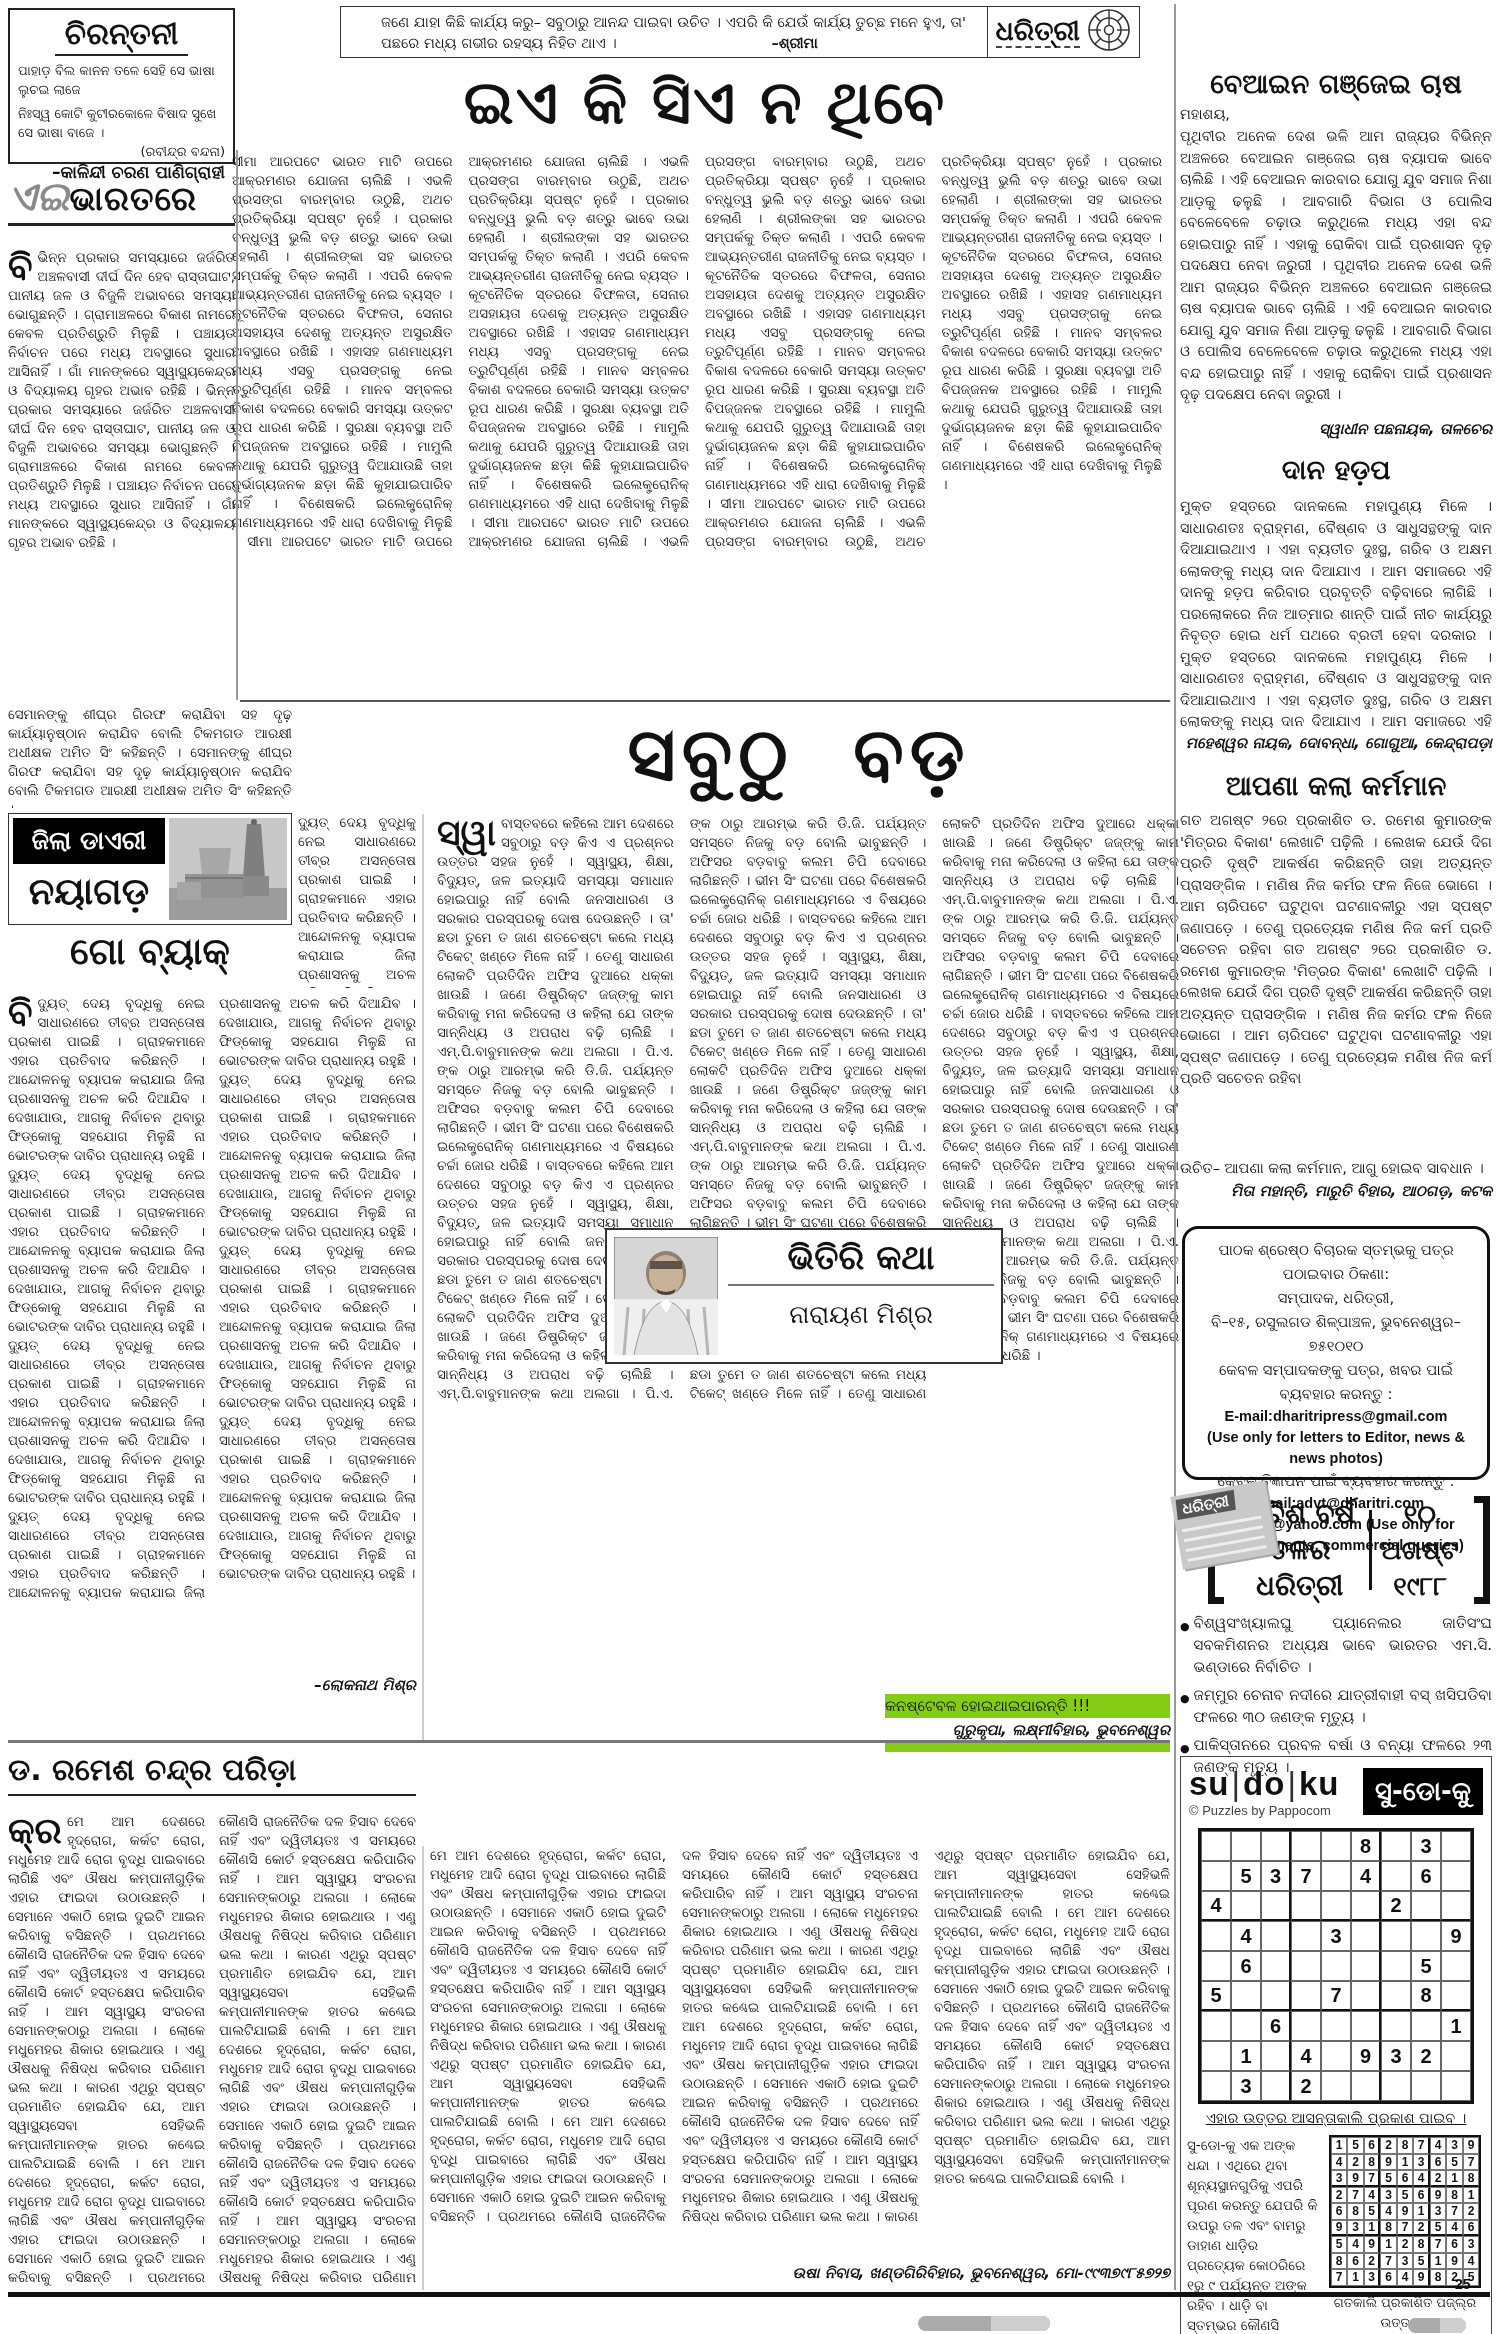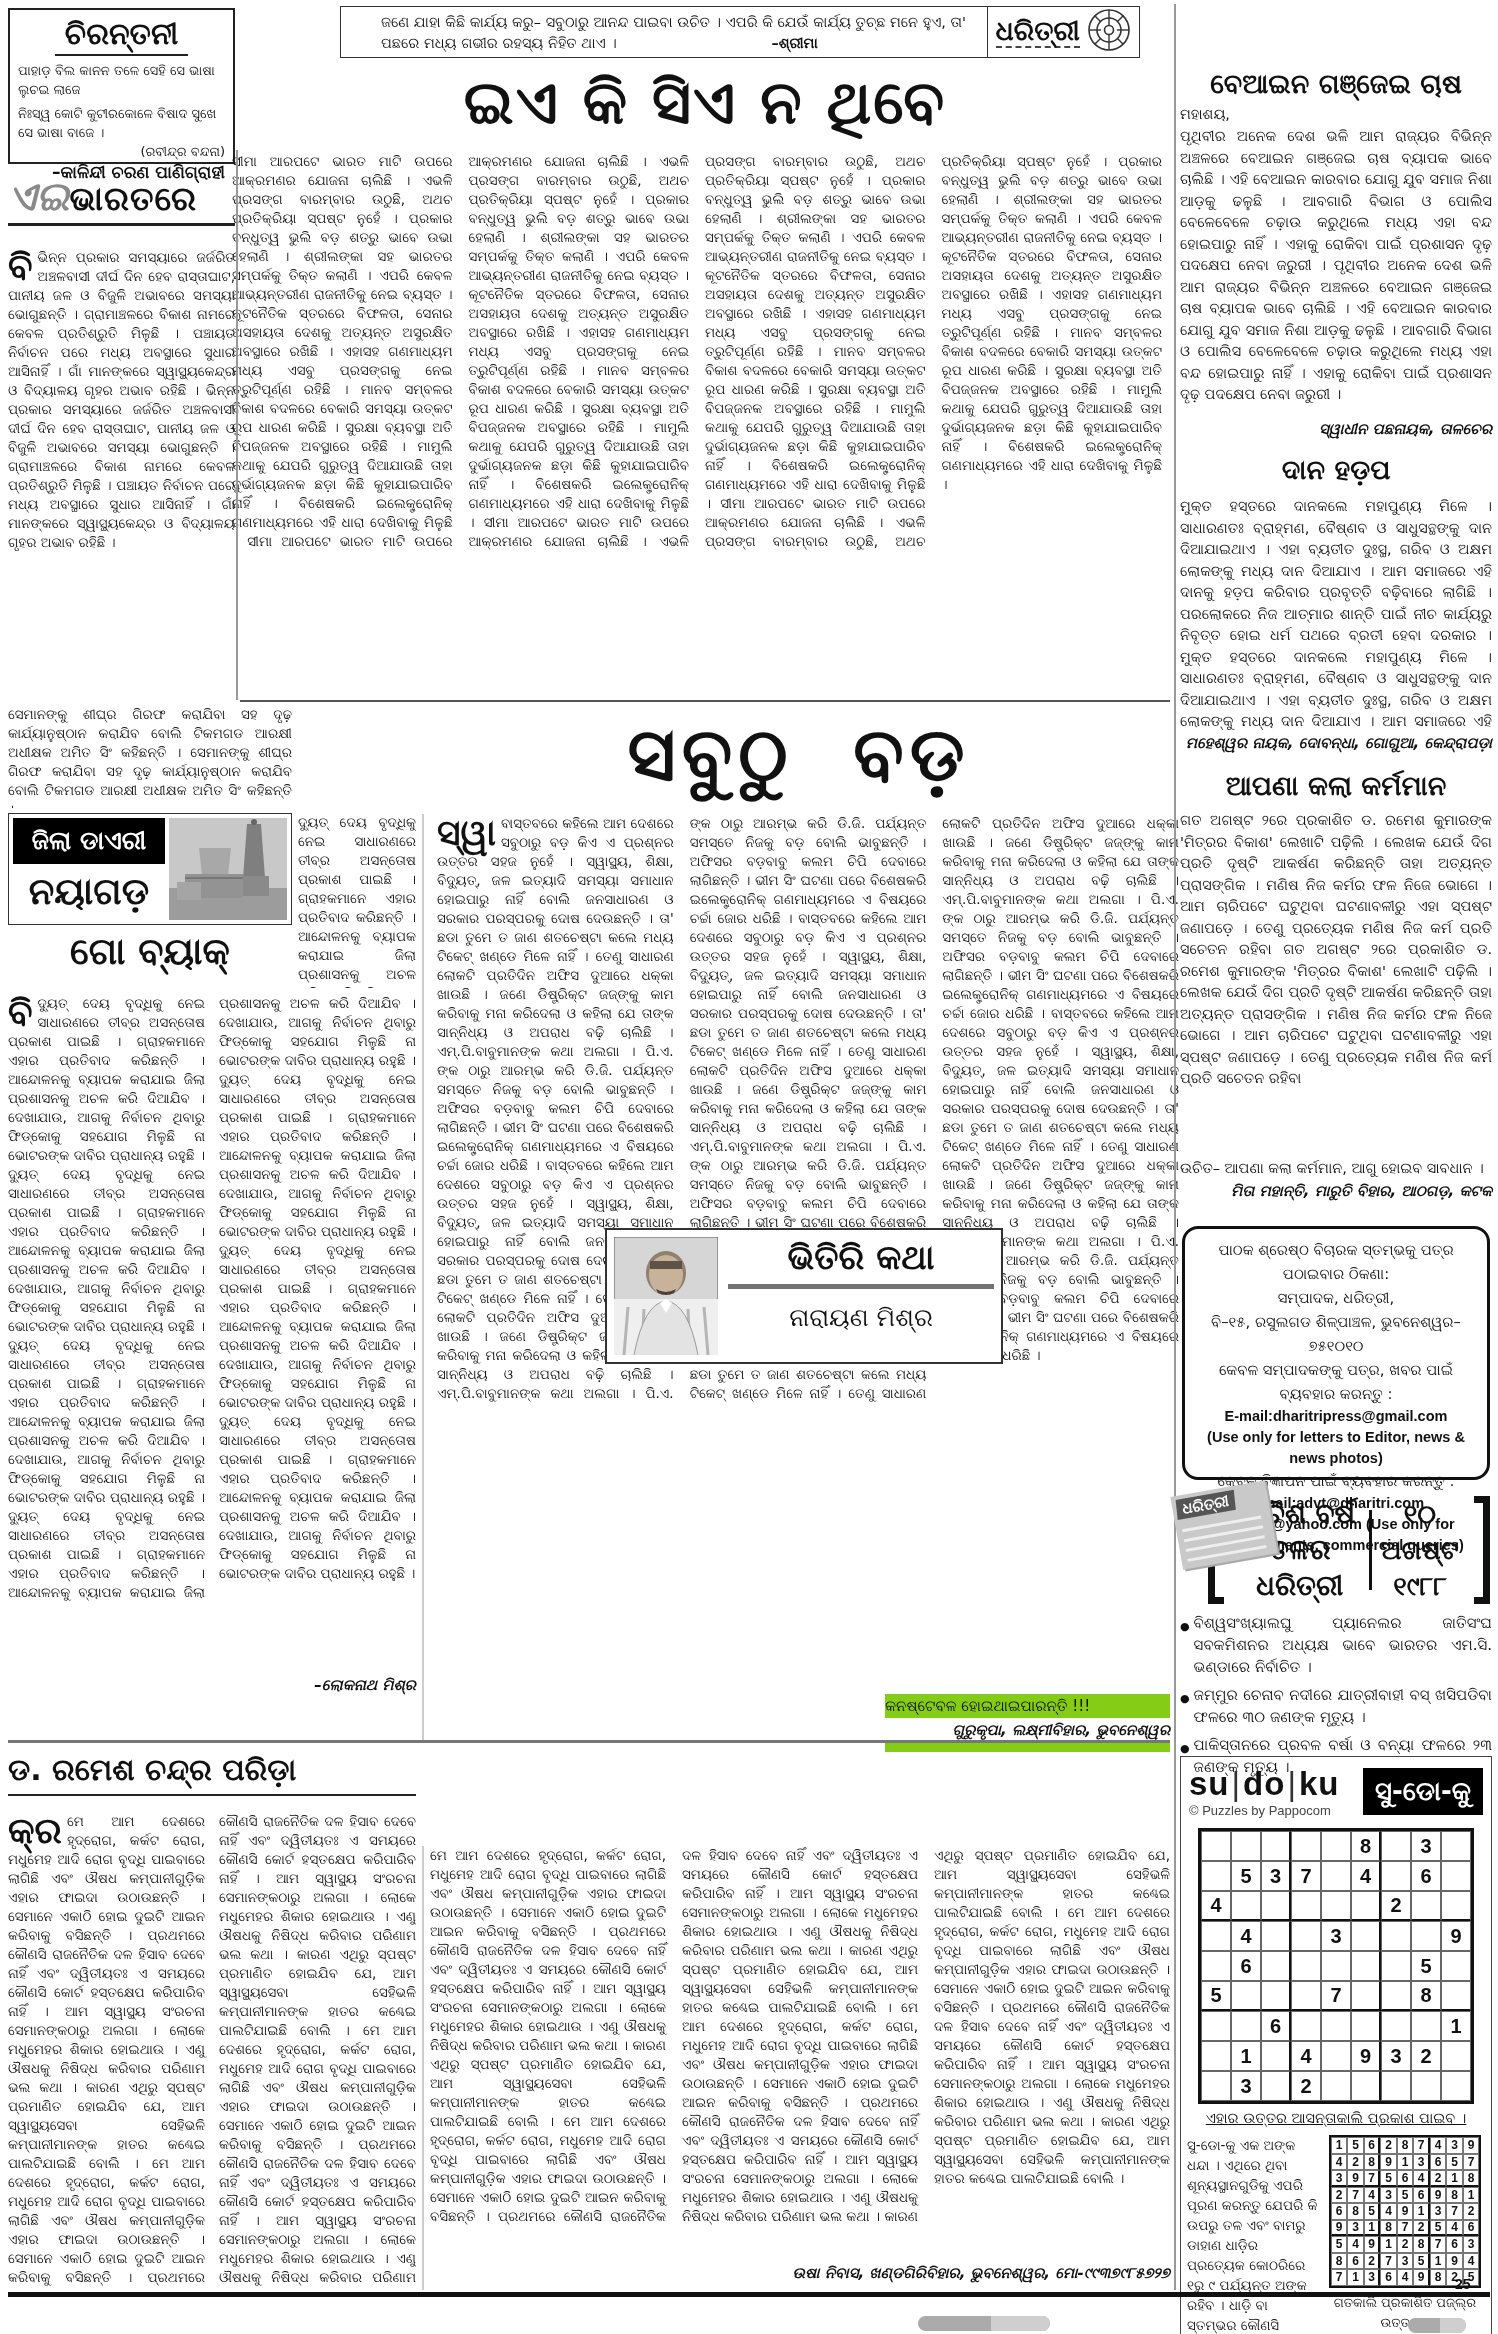--- a/index.html
+++ b/index.html
@@ -49,21 +49,21 @@
   .district .plc { position:absolute; left:4px; top:56px; width:152px; text-align:center; font-size:37px; font-weight:bold; }
   .district .ph { position:absolute; right:4px; top:4px; width:118px; height:102px; }
   .goback-h { left:8px; top:930px; width:284px; font-size:37px; font-weight:bold; text-align:center; }
 
   .parida-h { left:8px; top:1752px; width:408px; font-size:30px; font-weight:bold; border-bottom:2px solid #222; padding-bottom:6px; }
 
   
   .inset { left:605px; top:1228px; width:398px; height:136px; border:2px solid #333; background:#fff; display:flex; padding:7px; gap:10px; }
   .inset .ph { width:104px; height:118px; flex:none; }
   .inset .rt { flex:1; text-align:center; }
-  .inset .rt .t { font-size:34px; font-weight:bold; border-bottom:5px solid #737373; padding-bottom:6px; }
+  .inset .rt .t { font-size:34px; font-weight:bold; border-bottom:2px solid #737373; padding-bottom:6px; }
   .inset .rt .a { font-size:25px; margin-top:14px; }
 
   
   .vrule { width:1.5px; background:#999; }
   .letters-hd { left:1180px; top:8px; width:312px; border-top:2px solid #333; border-bottom:2px solid #333; padding:4px 0; display:flex; align-items:center; justify-content:center; gap:8px; }
   .letters-hd .t { font-size:29px; font-weight:bold; color:#fff;
     text-shadow:-1.5px -1.5px 0 #000, 1.5px -1.5px 0 #000, -1.5px 1.5px 0 #000, 1.5px 1.5px 0 #000, 0 2px 0 #000, 0 -2px 0 #000, 2px 0 0 #000, -2px 0 0 #000; }
   .ltr-t { left:1180px; width:312px; font-size:27px; font-weight:bold; text-align:center; }
   .ltr-b { left:1180px; width:312px; font-size:14.5px; line-height:21.5px; }
   .ltr-s { left:1180px; width:312px; }

